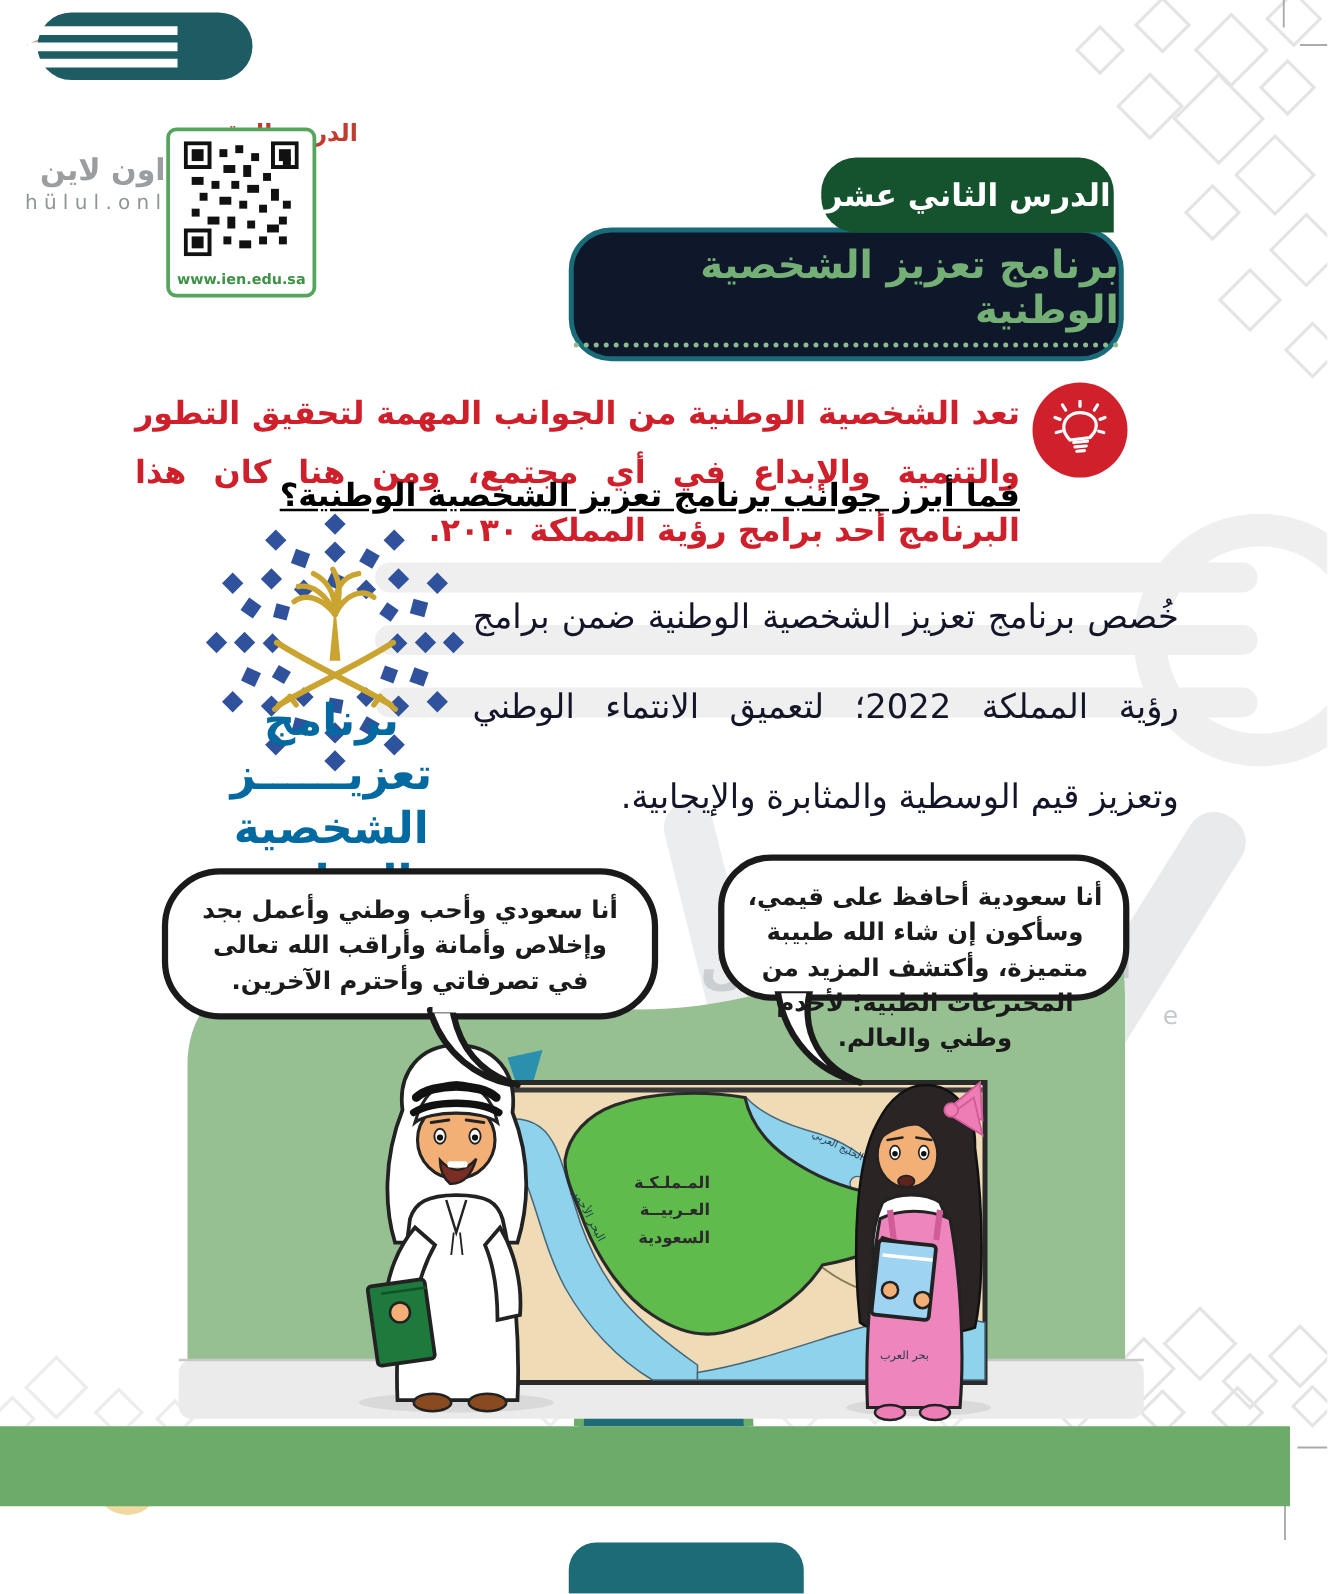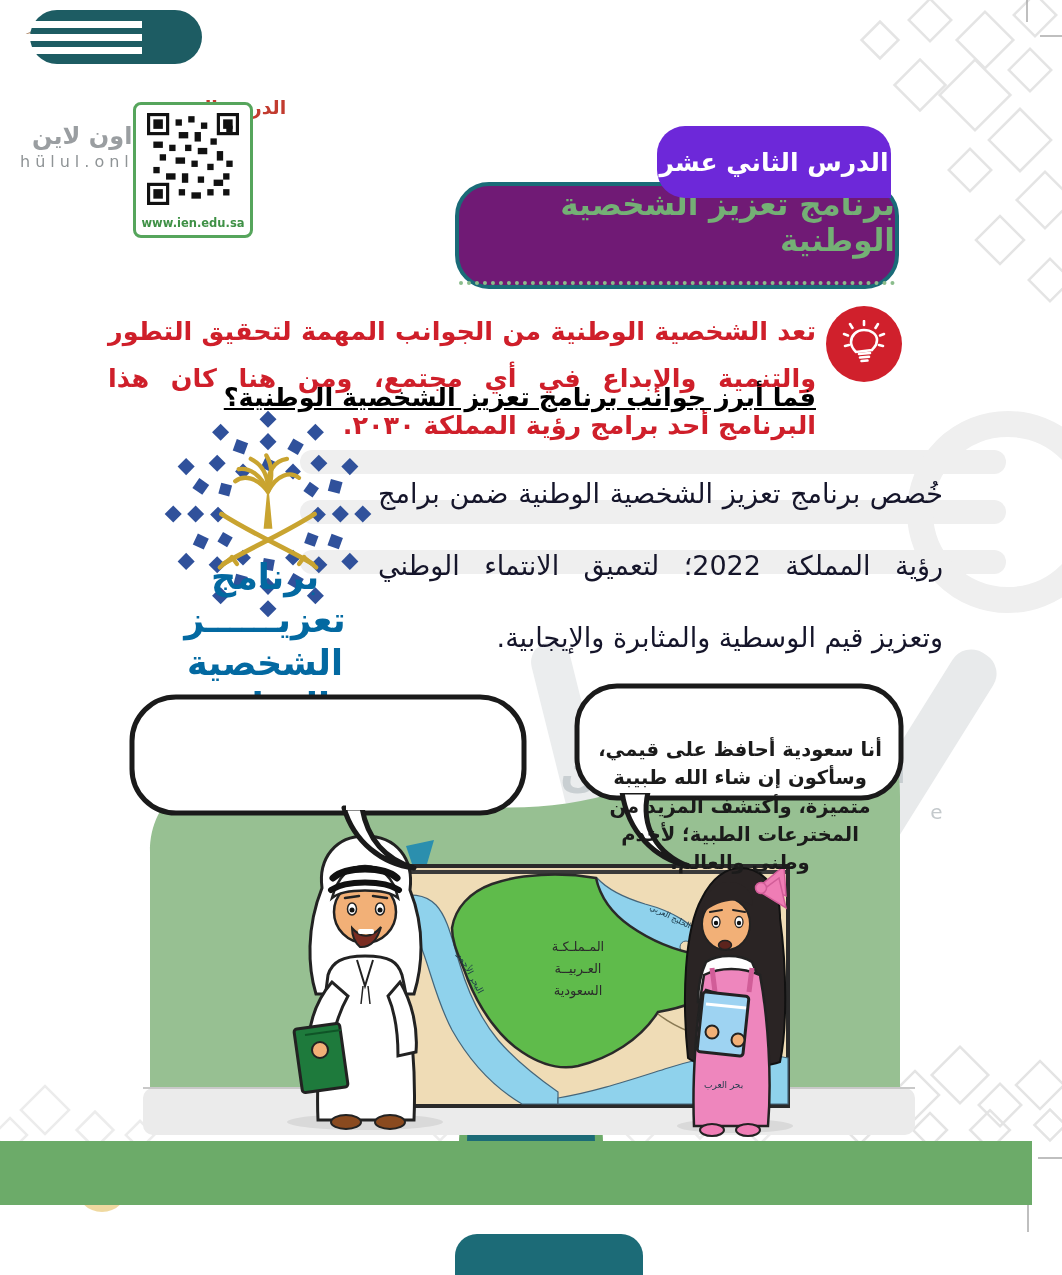--- a/index.html
+++ b/index.html
@@ -9,43 +9,43 @@
   }
   .abs{position:absolute;}
   
   .brand-ar{left:16px;top:54px;width:230px;font-size:64px;font-weight:bold;color:#58595b;text-align:center;z-index:4;}
   .digital-lesson{left:148px;top:96px;font-size:19px;font-weight:bold;color:#c23b2f;z-index:2;direction:rtl;}
   .brand-sub{left:14px;top:122px;width:225px;font-size:24px;font-weight:bold;color:#9a9ea1;text-align:center;direction:rtl;z-index:4;}
   .brand-latin{left:20px;top:152px;font-size:16px;letter-spacing:5px;color:#8f9496;z-index:4;}
   .qr-box{left:133px;top:102px;width:114px;height:130px;background:#fff;border:3px solid #56a55c;border-radius:8px;z-index:5;}
   .qr-box .url{position:absolute;left:0;right:0;bottom:5px;text-align:center;font-size:11.5px;font-weight:bold;color:#3f9146;}
   
-  .title-box{left:455px;top:182px;width:436px;height:99px;border:4px solid #1a6b78;border-radius:34px;background:#701a75;z-index:6;
-    display:flex;justify-content:center;}
+  .title-box{left:455px;top:182px;width:436px;height:99px;border:4px solid #1a6b78;border-radius:34px;background:#0f172a;z-index:6;
+    display:flex;align-items:center;justify-content:center;}
   .title-box span{font-size:31px;font-weight:bold;color:#74b075;border-bottom:4px dotted #8bbd8c;padding-bottom:8px;direction:rtl;}
-  .lesson-badge{left:657px;top:126px;width:234px;height:72px;background:#6d28d9;border-radius:28px 28px 0 28px;z-index:7;
+  .lesson-badge{left:657px;top:126px;width:234px;height:60px;background:#14532d;border-radius:28px 28px 0 28px;z-index:7;
     display:flex;align-items:center;justify-content:center;font-size:25px;font-weight:bold;color:#fff;direction:rtl;text-align:center;}
   
   .bulb-circle{left:826px;top:306px;width:76px;height:76px;background:#d0202c;border-radius:50%;z-index:6;display:flex;align-items:center;justify-content:center;}
   .intro-text{left:108px;top:308px;width:708px;font-size:25.5px;font-weight:bold;color:#cf1f2a;line-height:47px;
     direction:rtl;text-align:justify;z-index:6;}
   .intro-q{left:108px;top:382px;width:708px;font-size:25.5px;font-weight:bold;color:#000000;text-align:right;direction:rtl;z-index:6;text-decoration:underline;}
   
   .plogo-text{left:140px;top:556px;width:250px;text-align:center;font-size:35px;font-weight:bold;color:#0369a1;line-height:43px;direction:rtl;z-index:6;}
   
   .body-par{left:378px;top:458px;width:565px;font-size:27px;color:#15152a;line-height:72px;direction:rtl;text-align:justify;z-index:6;}
   
   .wm{z-index:1;}
   .wm-latin{left:492px;top:800px;font-size:20px;letter-spacing:12px;color:#c4c9cc;z-index:2;}
   .wm-arabic{left:560px;top:742px;font-size:44px;font-weight:bold;color:rgba(160,170,175,0.45);direction:rtl;z-index:2;}
   
   .bubble-text{font-weight:bold;color:#1b1b1b;direction:rtl;text-align:center;z-index:12;}
   .bt-left{left:152px;top:714px;width:352px;font-size:19.5px;line-height:1.45;}
-  .bt-right{left:596px;top:704px;width:288px;font-size:19.5px;line-height:1.45;margin-top:32px;}
-  .map-label{left:492px;top:936px;width:76px;text-align:center;font-size:13px;font-weight:400;color:#2b2b2b;direction:rtl;line-height:22px;z-index:11;margin-left:48px;}
+  .bt-right{left:596px;top:704px;width:288px;font-size:19.5px;line-height:1.45;}
+  .map-label{left:492px;top:936px;width:76px;text-align:right;font-size:13px;font-weight:700;color:#2b2b2b;direction:rtl;line-height:22px;z-index:11;}
   .sea-label{font-size:9px;color:#1d3a4a;direction:rtl;z-index:11;}
   .sl-red{left:448px;top:968px;transform:rotate(62deg);}
   .sl-gulf{left:648px;top:912px;transform:rotate(26deg);font-size:8px;}
   .sl-south{left:704px;top:1080px;}
   
   .footer-bar{left:0;top:1141px;width:1032px;height:64px;background:#6cab69;z-index:8;}
   .page-dome{left:459px;top:1069px;width:128px;height:64px;background:#1c6b77;border:8px solid #6cab69;border-bottom:none;
     border-radius:160px 160px 0 0;z-index:9;display:flex;align-items:flex-end;justify-content:center;}
   .page-dome span{font-size:33px;font-weight:bold;color:#fff;padding-bottom:6px;}
   .bottom-tab{left:455px;top:1234px;width:188px;height:41px;background:#1c6b77;border-radius:22px 22px 0 0;z-index:9;}
@@ -330,20 +330,21 @@
       <path d="M362 808 C368 842 388 860 414 868 C382 864 354 842 344 808 Z" fill="#ffffff" stroke="#1a1a1a" stroke-width="5" stroke-linejoin="round"></path>
       <rect x="346" y="794" width="76" height="16" fill="#ffffff"></rect>
     </g>
     <g>
       <rect x="577" y="686" width="324" height="112" rx="40" fill="#ffffff" stroke="#1a1a1a" stroke-width="5"></rect>
       <path d="M648 792 C640 828 658 854 688 866 C654 858 628 832 622 792 Z" fill="#ffffff" stroke="#1a1a1a" stroke-width="5" stroke-linejoin="round"></path>
       <rect x="618" y="779" width="56" height="14" fill="#ffffff"></rect>
     </g>
   </svg>
 
+  <div class="abs bubble-text bt-left">أنا سعودي وأحب وطني وأعمل بجد وإخلاص وأمانة وأراقب الله تعالى في تصرفاتي وأحترم الآخرين.</div>
   <div class="abs bubble-text bt-right">أنا سعودية أحافظ على قيمي، وسأكون إن شاء الله طبيبة متميزة، وأكتشف المزيد من المخترعات الطبية؛ لأخدم وطني والعالم.</div>
   <div class="abs map-label">
     <div>المـملـكـة</div>
     <div>العـربيــة</div>
     <div>السعودية</div>
   </div>
   <div class="abs sea-label sl-red">البحر الأحمر</div>
   <div class="abs sea-label sl-gulf">الخليج العربي</div>
   <div class="abs sea-label sl-south">بحر العرب</div>
 

